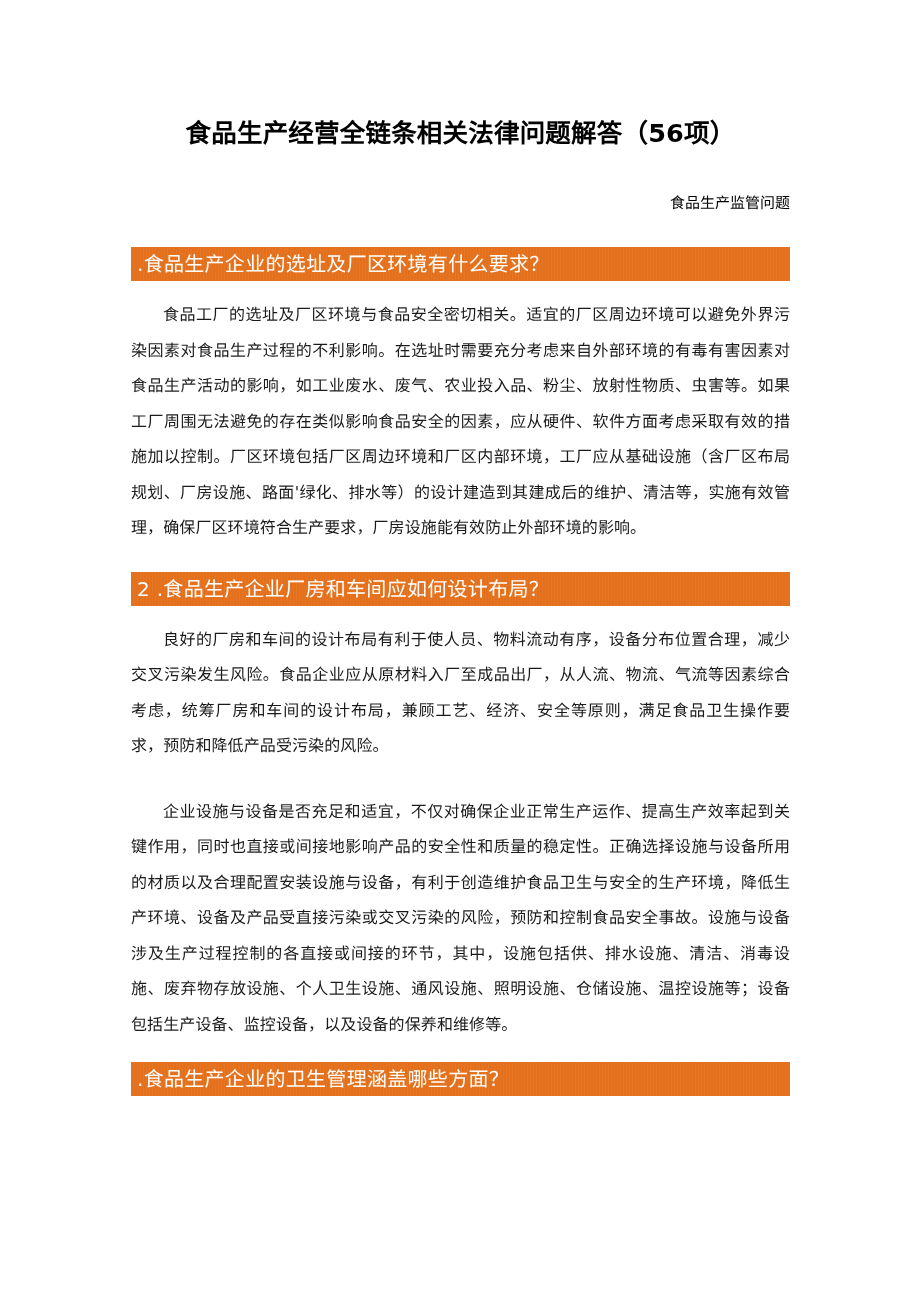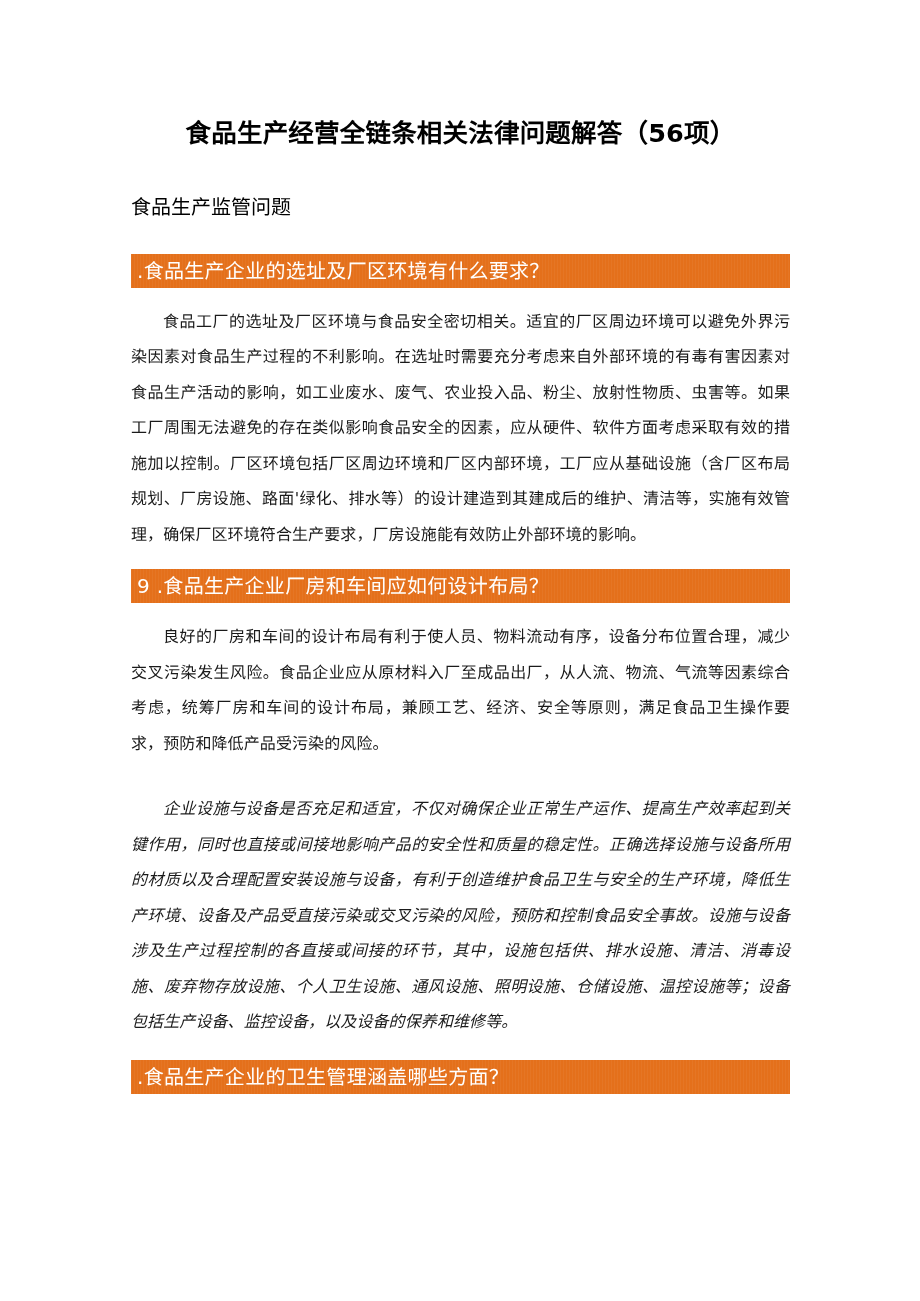--- a/index.html
+++ b/index.html
@@ -43,24 +43,24 @@
     line-height: 1.25;
     text-align: center;
     letter-spacing: 0.2px;
     color: #000000;
     padding-top: 118px;
   }
 
   .doc-subtitle {
     margin: 0;
     padding: 0;
-    font-size: 20px;
+    font-size: 15px;
     font-weight: normal;
     line-height: 1.3;
-    text-align: left;
+    text-align: right;
     color: #000000;
     padding-top: 44px;
   }
 
   .qa-list {
     padding-top: 34px;
   }
 
   .qa-item {
     margin: 0;
@@ -107,23 +107,23 @@
     text-align: justify;
     text-justify: inter-ideograph;
     color: #1a1a1a;
     text-indent: 32px;
     margin: 0;
     padding-top: 14px;
     padding-bottom: 8px;
     letter-spacing: 0.1px;
   }
 
-  .answer.a1 { padding-top: 16px; padding-bottom: 17px; }
+  .answer.a1 { padding-top: 16px; padding-bottom: 26px; }
   .answer.a2 { padding-top: 16px; padding-bottom: 14px; }
-  .answer.a3 { padding-top: 16px; padding-bottom: 20px; font-style: italic; }
+  .answer.a3 { padding-top: 16px; padding-bottom: 20px; }
 </style>
 </head>
 <body>
 
 <div class="page">
   <div class="content">
 
     <h1 class="doc-title">食品生产经营全链条相关法律问题解答（56项）</h1>
 
     <h2 class="doc-subtitle">食品生产监管问题</h2>
@@ -132,21 +132,21 @@
 
       <section class="qa-item">
         <div class="q-bar">
           <span class="q-text">.食品生产企业的选址及厂区环境有什么要求？</span>
         </div>
         <p class="answer a1">食品工厂的选址及厂区环境与食品安全密切相关。适宜的厂区周边环境可以避免外界污染因素对食品生产过程的不利影响。在选址时需要充分考虑来自外部环境的有毒有害因素对食品生产活动的影响，如工业废水、废气、农业投入品、粉尘、放射性物质、虫害等。如果工厂周围无法避免的存在类似影响食品安全的因素，应从硬件、软件方面考虑采取有效的措施加以控制。厂区环境包括厂区周边环境和厂区内部环境，工厂应从基础设施（含厂区布局规划、厂房设施、路面'绿化、排水等）的设计建造到其建成后的维护、清洁等，实施有效管理，确保厂区环境符合生产要求，厂房设施能有效防止外部环境的影响。</p>
       </section>
 
       <section class="qa-item">
         <div class="q-bar">
-          <span class="q-text">9 .食品生产企业厂房和车间应如何设计布局？</span>
+          <span class="q-text">2 .食品生产企业厂房和车间应如何设计布局？</span>
         </div>
         <p class="answer a2">良好的厂房和车间的设计布局有利于使人员、物料流动有序，设备分布位置合理，减少交叉污染发生风险。食品企业应从原材料入厂至成品出厂，从人流、物流、气流等因素综合考虑，统筹厂房和车间的设计布局，兼顾工艺、经济、安全等原则，满足食品卫生操作要求，预防和降低产品受污染的风险。</p>
       </section>
 
       <section class="qa-item">
         <p class="answer a3">企业设施与设备是否充足和适宜，不仅对确保企业正常生产运作、提高生产效率起到关键作用，同时也直接或间接地影响产品的安全性和质量的稳定性。正确选择设施与设备所用的材质以及合理配置安装设施与设备，有利于创造维护食品卫生与安全的生产环境，降低生产环境、设备及产品受直接污染或交叉污染的风险，预防和控制食品安全事故。设施与设备涉及生产过程控制的各直接或间接的环节，其中，设施包括供、排水设施、清洁、消毒设施、废弃物存放设施、个人卫生设施、通风设施、照明设施、仓储设施、温控设施等；设备包括生产设备、监控设备，以及设备的保养和维修等。</p>
       </section>
 
       <section class="qa-item">
         <div class="q-bar">

